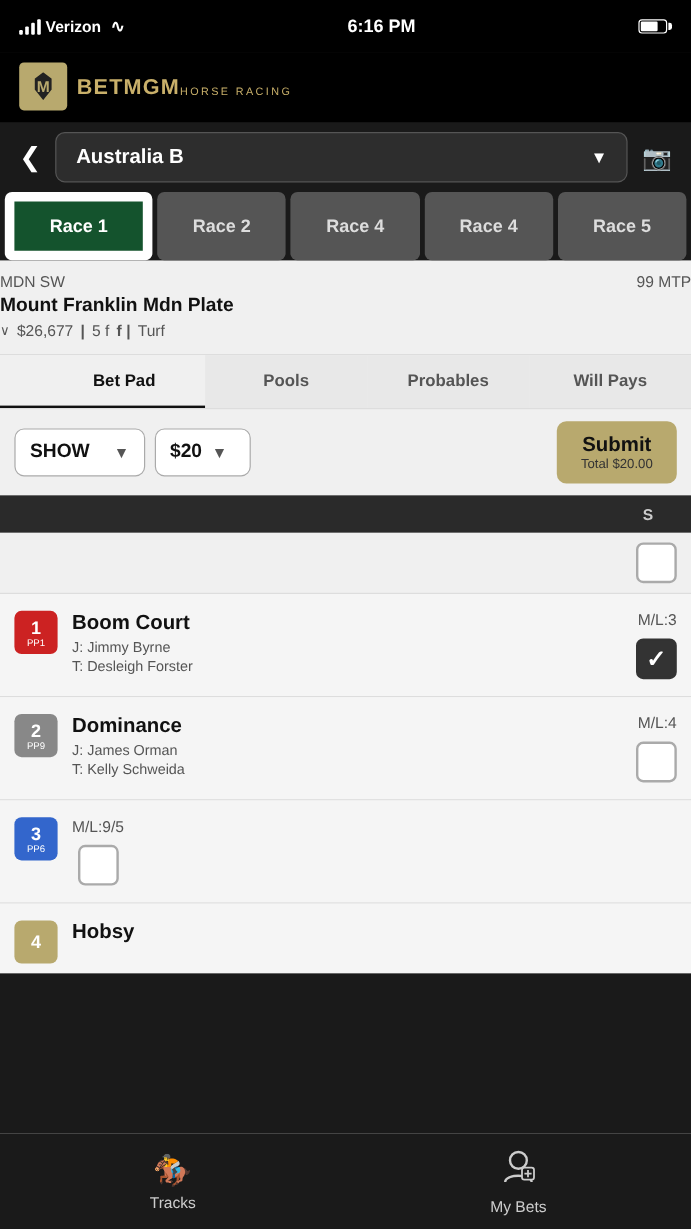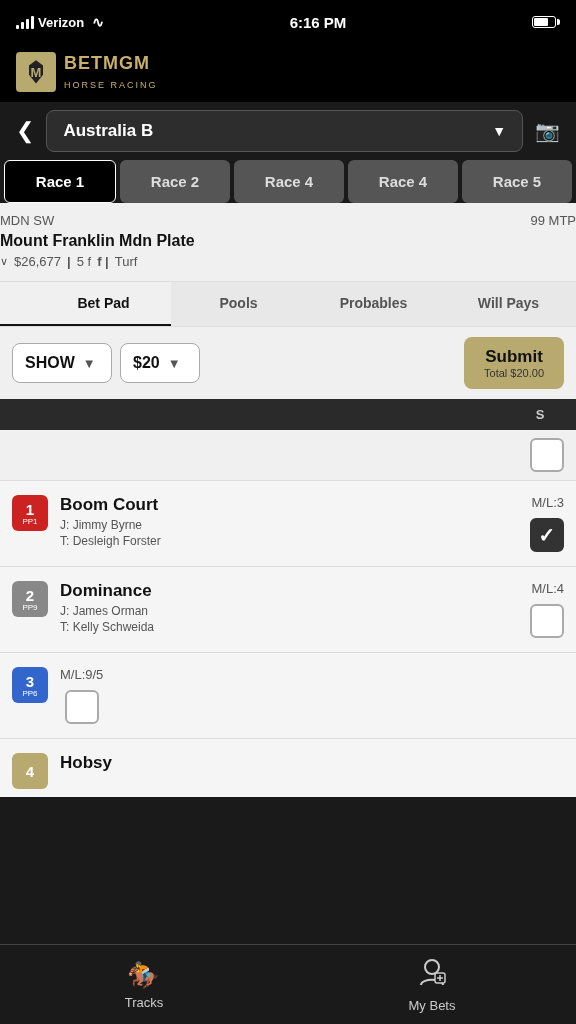--- a/index.html
+++ b/index.html
@@ -101,21 +101,20 @@
       height: 40px;
       background: #b8a96e;
       border-radius: 4px;
       display: flex;
       align-items: center;
       justify-content: center;
       font-size: 20px;
     }
     .logo-text {
       display: flex;
-      flex-direction: column;
     }
     .logo-betmgm {
       font-size: 18px;
       font-weight: 900;
       color: #c9b06a;
       letter-spacing: 1px;
       line-height: 1;
     }
     .logo-subtitle {
       font-size: 9px;
@@ -184,23 +183,23 @@
       padding: 12px 8px;
       border: none;
       border-radius: 6px;
       font-size: 15px;
       font-weight: 600;
       cursor: pointer;
       text-align: center;
       white-space: nowrap;
     }
     .race-tab.active {
-      background: #000000;
-      color: #fff;
-      border: 1px solid #ffffff;
+      background: #14532d;
+      color: #fff;
+      border: 8px solid #ffffff;
     }
     .race-tab.inactive {
       background: #555;
       color: #ddd;
     }
 
     
     .race-info {
       background: #f0f0f0;
       color: #333;
@@ -277,21 +276,21 @@
       gap: 8px;
       border-top: 1px solid #ddd;
     }
     .bet-type-select {
       display: flex;
       align-items: center;
       background: #fff;
       border: 1.5px solid #aaa;
       border-radius: 8px;
       padding: 10px 12px;
-      gap: 8px;
+      gap: 20px;
       cursor: pointer;
       min-width: 100px;
     }
     .bet-type-text {
       font-size: 16px;
       font-weight: 700;
       color: #111;
     }
     .bet-amount-select {
       display: flex;

